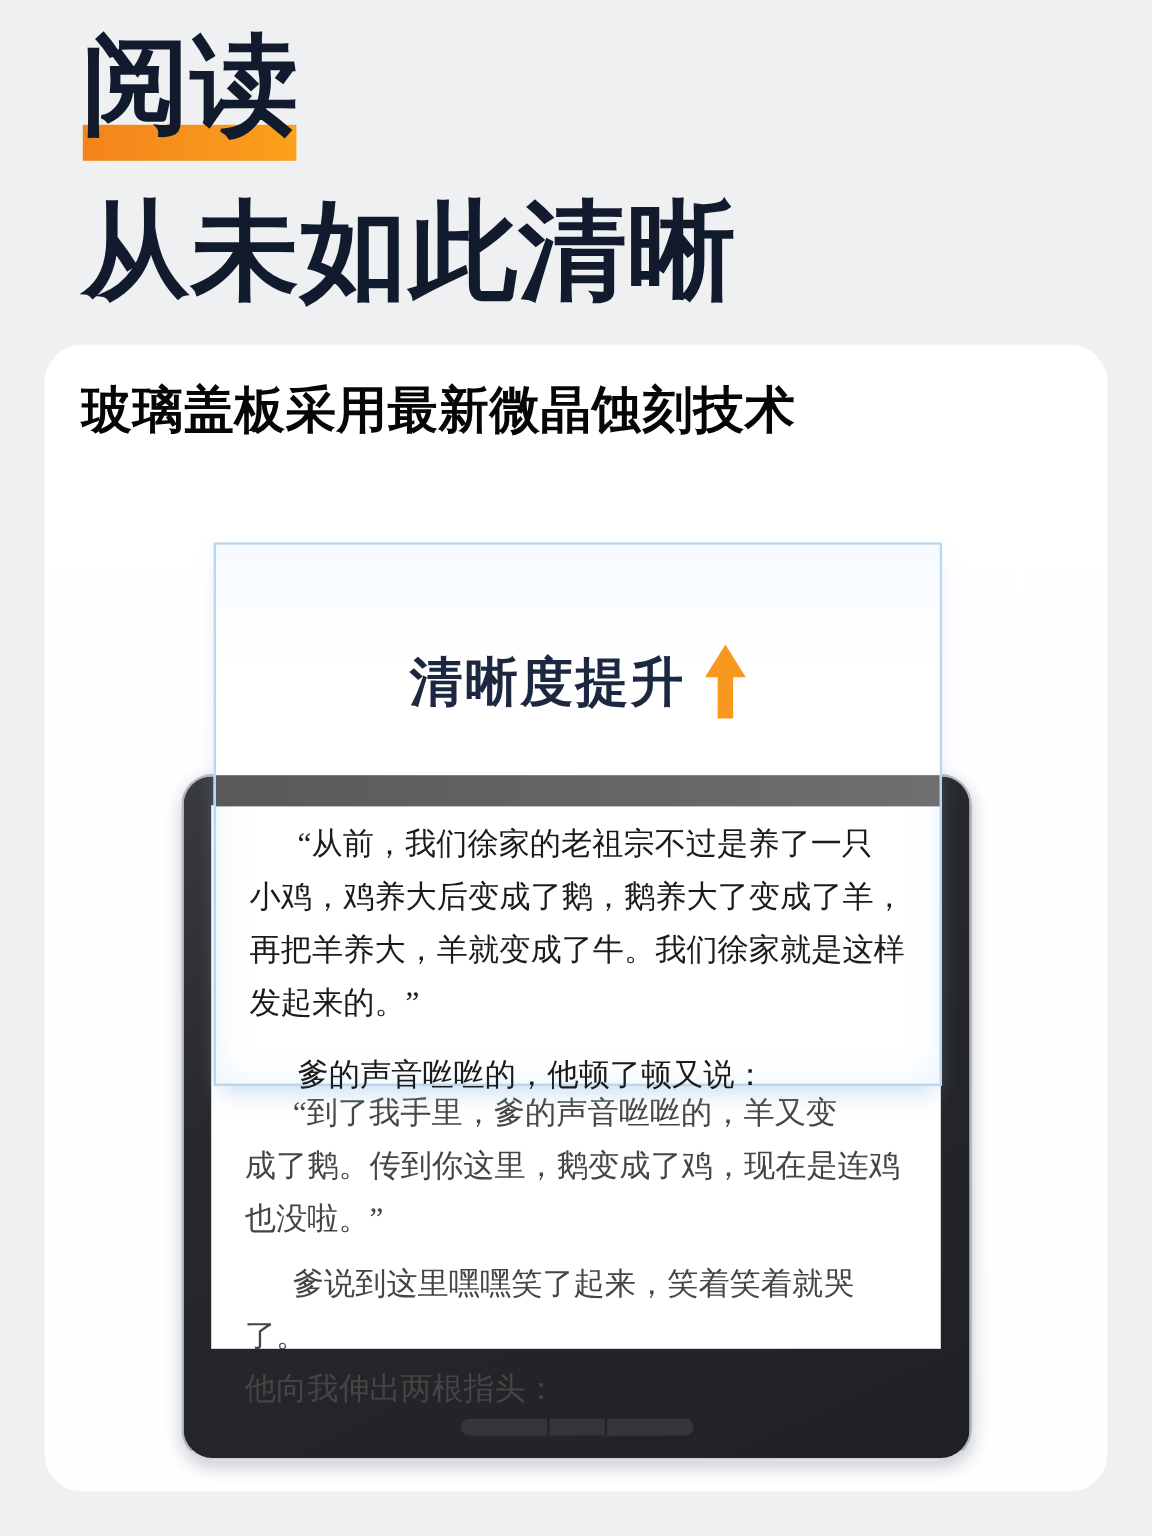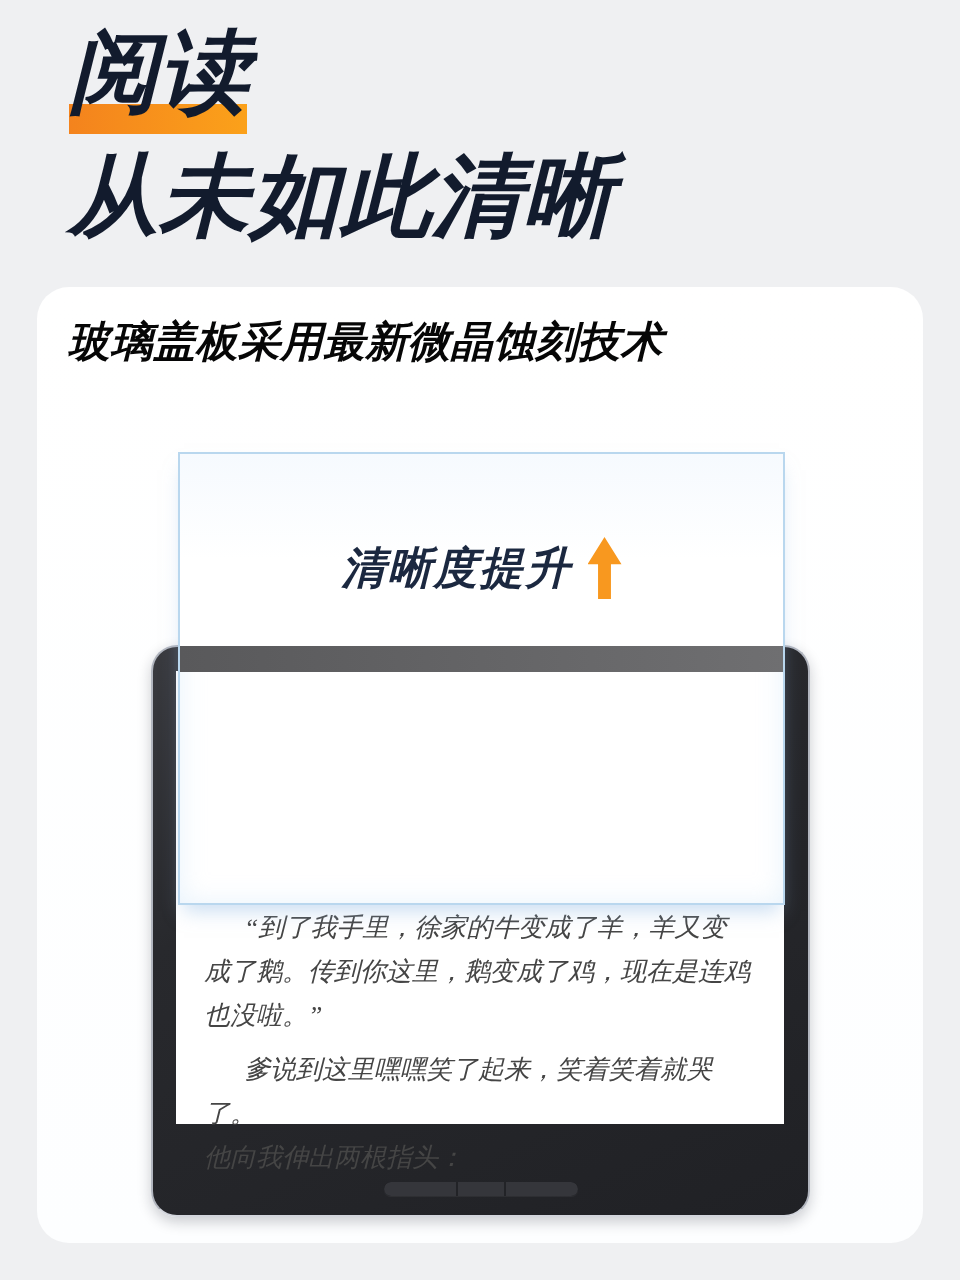--- a/index.html
+++ b/index.html
@@ -6,31 +6,30 @@
   html,body { width:960px; }
   body {
     font-family:"Liberation Sans","DejaVu Sans",sans-serif;
     background:#eff0f2;
   }
   .page {
     position:relative;
     width:960px; height:1280px;
     background:#eff0f2;
     overflow:hidden;
-    font-style:italic;
   }
 
   
   .hero-title {
     position:absolute; left:68px;
     font-size:90px; font-weight:900; line-height:100px;
     color:#121b2d; letter-spacing:1px; z-index:2;
   }
   .title-1 { top:22px; }
-  .title-2 { top:146px;text-align:right; }
+  .title-2 { top:160px;text-align:right; }
   .hl-bar {
     position:absolute; left:69px; top:104px;
     width:178px; height:30px; z-index:1;
     background:linear-gradient(90deg,#f4831d,#fba11a);
   }
 
   
   .card {
     position:absolute; left:37px; top:287px;
     width:886px; height:956px;
@@ -134,36 +133,43 @@
     <h1 class="hero-title title-1">阅读</h1>
     <h1 class="hero-title title-2">从未如此清晰</h1>
   </header>
 
   <section class="card">
     <p class="card-sub sub-1">玻璃盖板采用最新微晶蚀刻技术</p>
 
     <div class="device">
       <div class="screen">
         <div class="screen-text">
-          <p class="reader-p">“到了我手里，徐家的牛变成了羊，羊又变
+          <p class="reader-p">“到了我手里，爹的声音咝咝的，羊又变
 成了鹅。传到你这里，鹅变成了鸡，现在是连鸡
 也没啦。”</p>
           <p class="reader-p">爹说到这里嘿嘿笑了起来，笑着笑着就哭了。
 他向我伸出两根指头：</p>
         </div>
       </div>
       <div class="pill">
         <span class="seg seg-l"></span>
         <span class="seg seg-m"></span>
         <span class="seg seg-r"></span>
       </div>
     </div>
 
     <div class="magnifier">
       <div class="mag-top">
         <span class="mag-label">清晰度提升</span>
         <span class="up-arrow"></span>
       </div>
       <div class="mag-strip"></div>
+      <div class="mag-text">
+        <p class="reader-p">“从前，我们徐家的老祖宗不过是养了一只
+小鸡，鸡养大后变成了鹅，鹅养大了变成了羊，
+再把羊养大，羊就变成了牛。我们徐家就是这样
+发起来的。”</p>
+        <p class="reader-p">爹的声音咝咝的，他顿了顿又说：</p>
+      </div>
     </div>
   </section>
 
 </div>
 
 </body></html>

